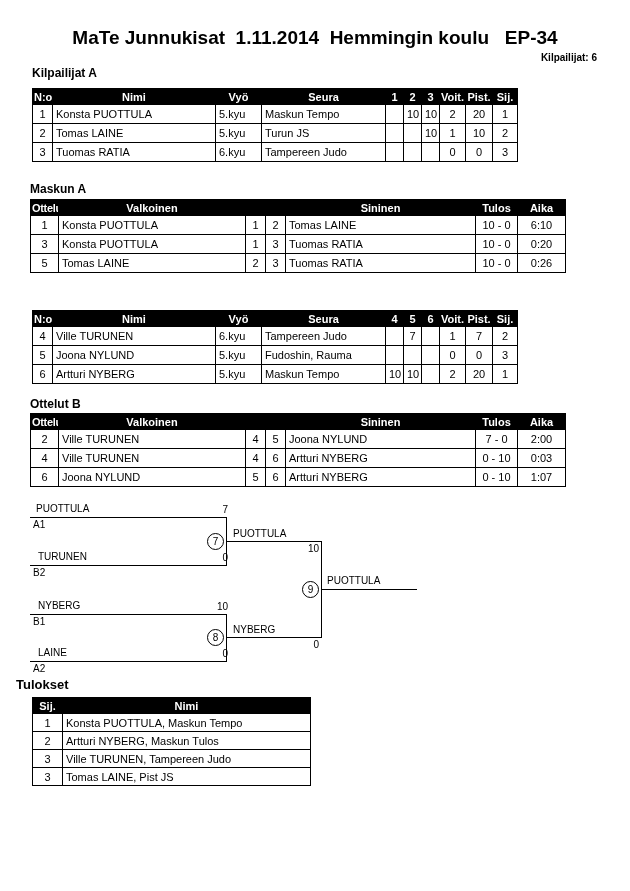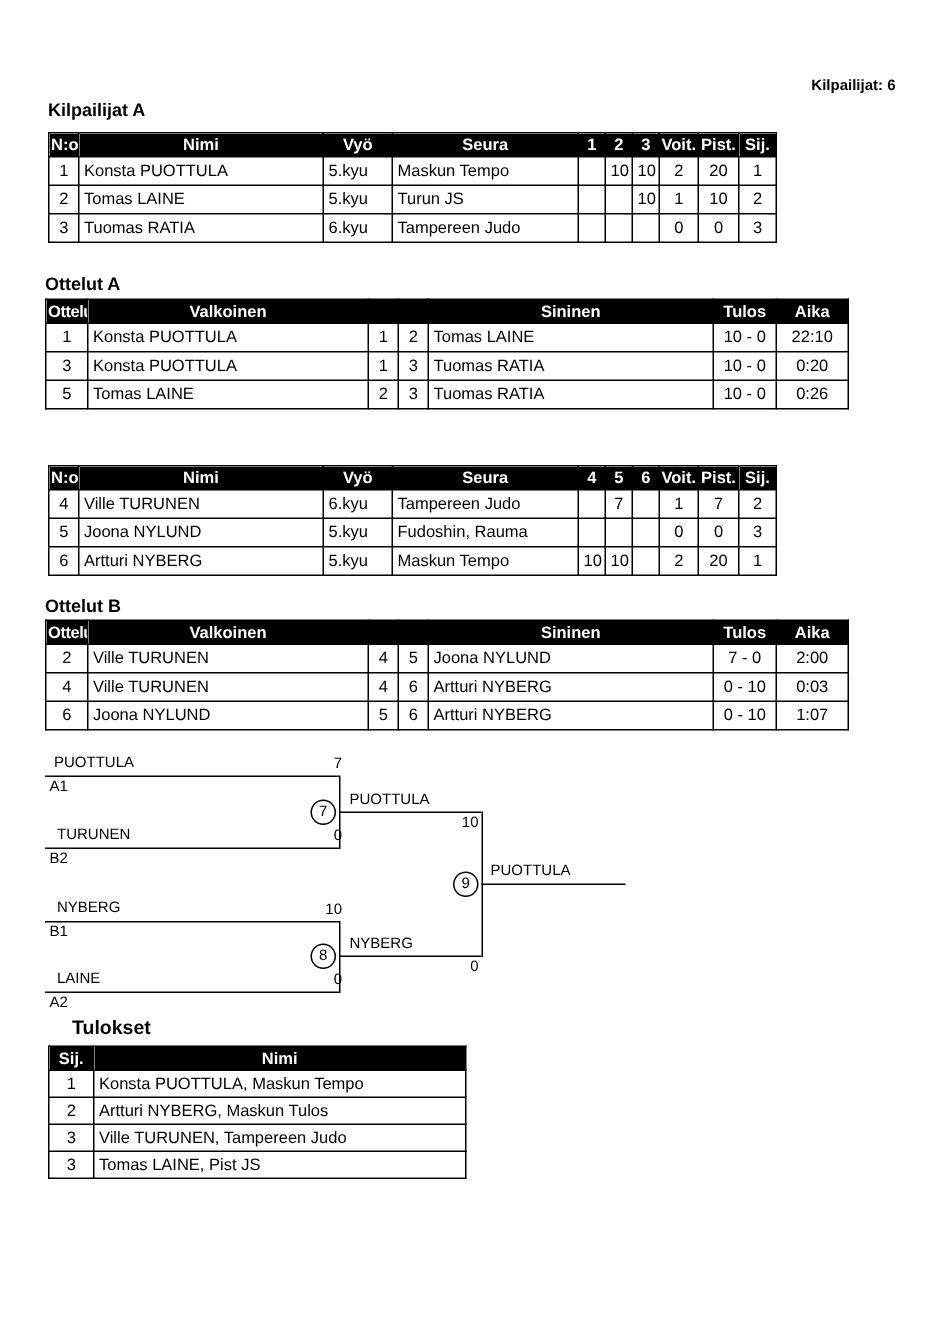--- a/index.html
+++ b/index.html
@@ -22,20 +22,21 @@
   .bk-line{position:absolute;height:0;border-top:1px solid #000;}
   .bk-vline{position:absolute;width:0;border-left:1px solid #000;}
   .bk-score{position:absolute;width:30px;text-align:right;font-size:10px;}
   .bk-circle{position:absolute;width:15px;height:15px;border:1px solid #000;border-radius:50%;background:#fff;font-size:10px;line-height:15px;text-align:center;z-index:2;}
 </style>
 </head>
 <body>
 
 <div class="page">
 
+  <div class="title">MaTe Junnukisat  1.11.2014  Hemmingin koulu   EP-34</div>
   <div class="competitors">Kilpailijat: 6</div>
 
   <div class="section-heading" style="left:32px;top:66px;width:485px;">Kilpailijat A</div>
   <table class="tbl" style="left:32px;top:88px;width:485px;">
     <colgroup>
         <col style="width:20px">
         <col style="width:163px">
         <col style="width:46px">
         <col style="width:124px">
         <col style="width:18px">
@@ -92,21 +93,21 @@
         <td class="ac"></td>
         <td class="ac"></td>
         <td class="ac"></td>
         <td class="ac">0</td>
         <td class="ac">0</td>
         <td class="ac">3</td>
       </tr>
     </tbody>
   </table>
 
-  <div class="section-heading" style="left:30px;top:182px;width:535px;">Ottelut A</div>
+  <div class="section-heading" style="left:30px;top:182px;width:535px;">Maskun A</div>
   <table class="tbl" style="left:30px;top:199px;width:535px;">
     <colgroup>
         <col style="width:28px">
         <col style="width:187px">
         <col style="width:20px">
         <col style="width:20px">
         <col style="width:190px">
         <col style="width:42px">
         <col style="width:48px">
       </colgroup>
@@ -122,21 +123,21 @@
       </tr>
     </thead>
     <tbody>
       <tr>
         <td class="ac">1</td>
         <td class="al">Konsta PUOTTULA</td>
         <td class="ac">1</td>
         <td class="ac">2</td>
         <td class="al">Tomas LAINE</td>
         <td class="ac">10 - 0</td>
-        <td class="ac">22:10</td>
+        <td class="ac">6:10</td>
       </tr>
       <tr>
         <td class="ac">3</td>
         <td class="al">Konsta PUOTTULA</td>
         <td class="ac">1</td>
         <td class="ac">3</td>
         <td class="al">Tuomas RATIA</td>
         <td class="ac">10 - 0</td>
         <td class="ac">0:20</td>
       </tr>
@@ -301,21 +302,21 @@
     <div class="bk-line" style="left:226px;top:637px;width:95px;"></div>
     <div class="bk-label" style="left:233px;top:624px;">NYBERG</div>
     <div class="bk-score" style="left:289px;top:639px;">0</div>
 
     <div class="bk-vline" style="left:321px;top:541px;height:97px;"></div>
     <div class="bk-circle" style="left:302px;top:581px;">9</div>
     <div class="bk-line" style="left:321px;top:589px;width:96px;"></div>
     <div class="bk-label" style="left:327px;top:575px;">PUOTTULA</div>
   </div>
 
-  <div class="section-heading heading-lg" style="left:48px;top:677px;width:278px;">Tulokset</div>
+  <div class="section-heading heading-lg" style="left:16px;top:677px;width:278px;">Tulokset</div>
   <table class="tbl res" style="left:32px;top:697px;width:278px;">
     <colgroup>
         <col style="width:30px">
         <col style="width:248px">
       </colgroup>
     <thead>
       <tr>
         <th>Sij.</th>
         <th>Nimi</th>
       </tr>

